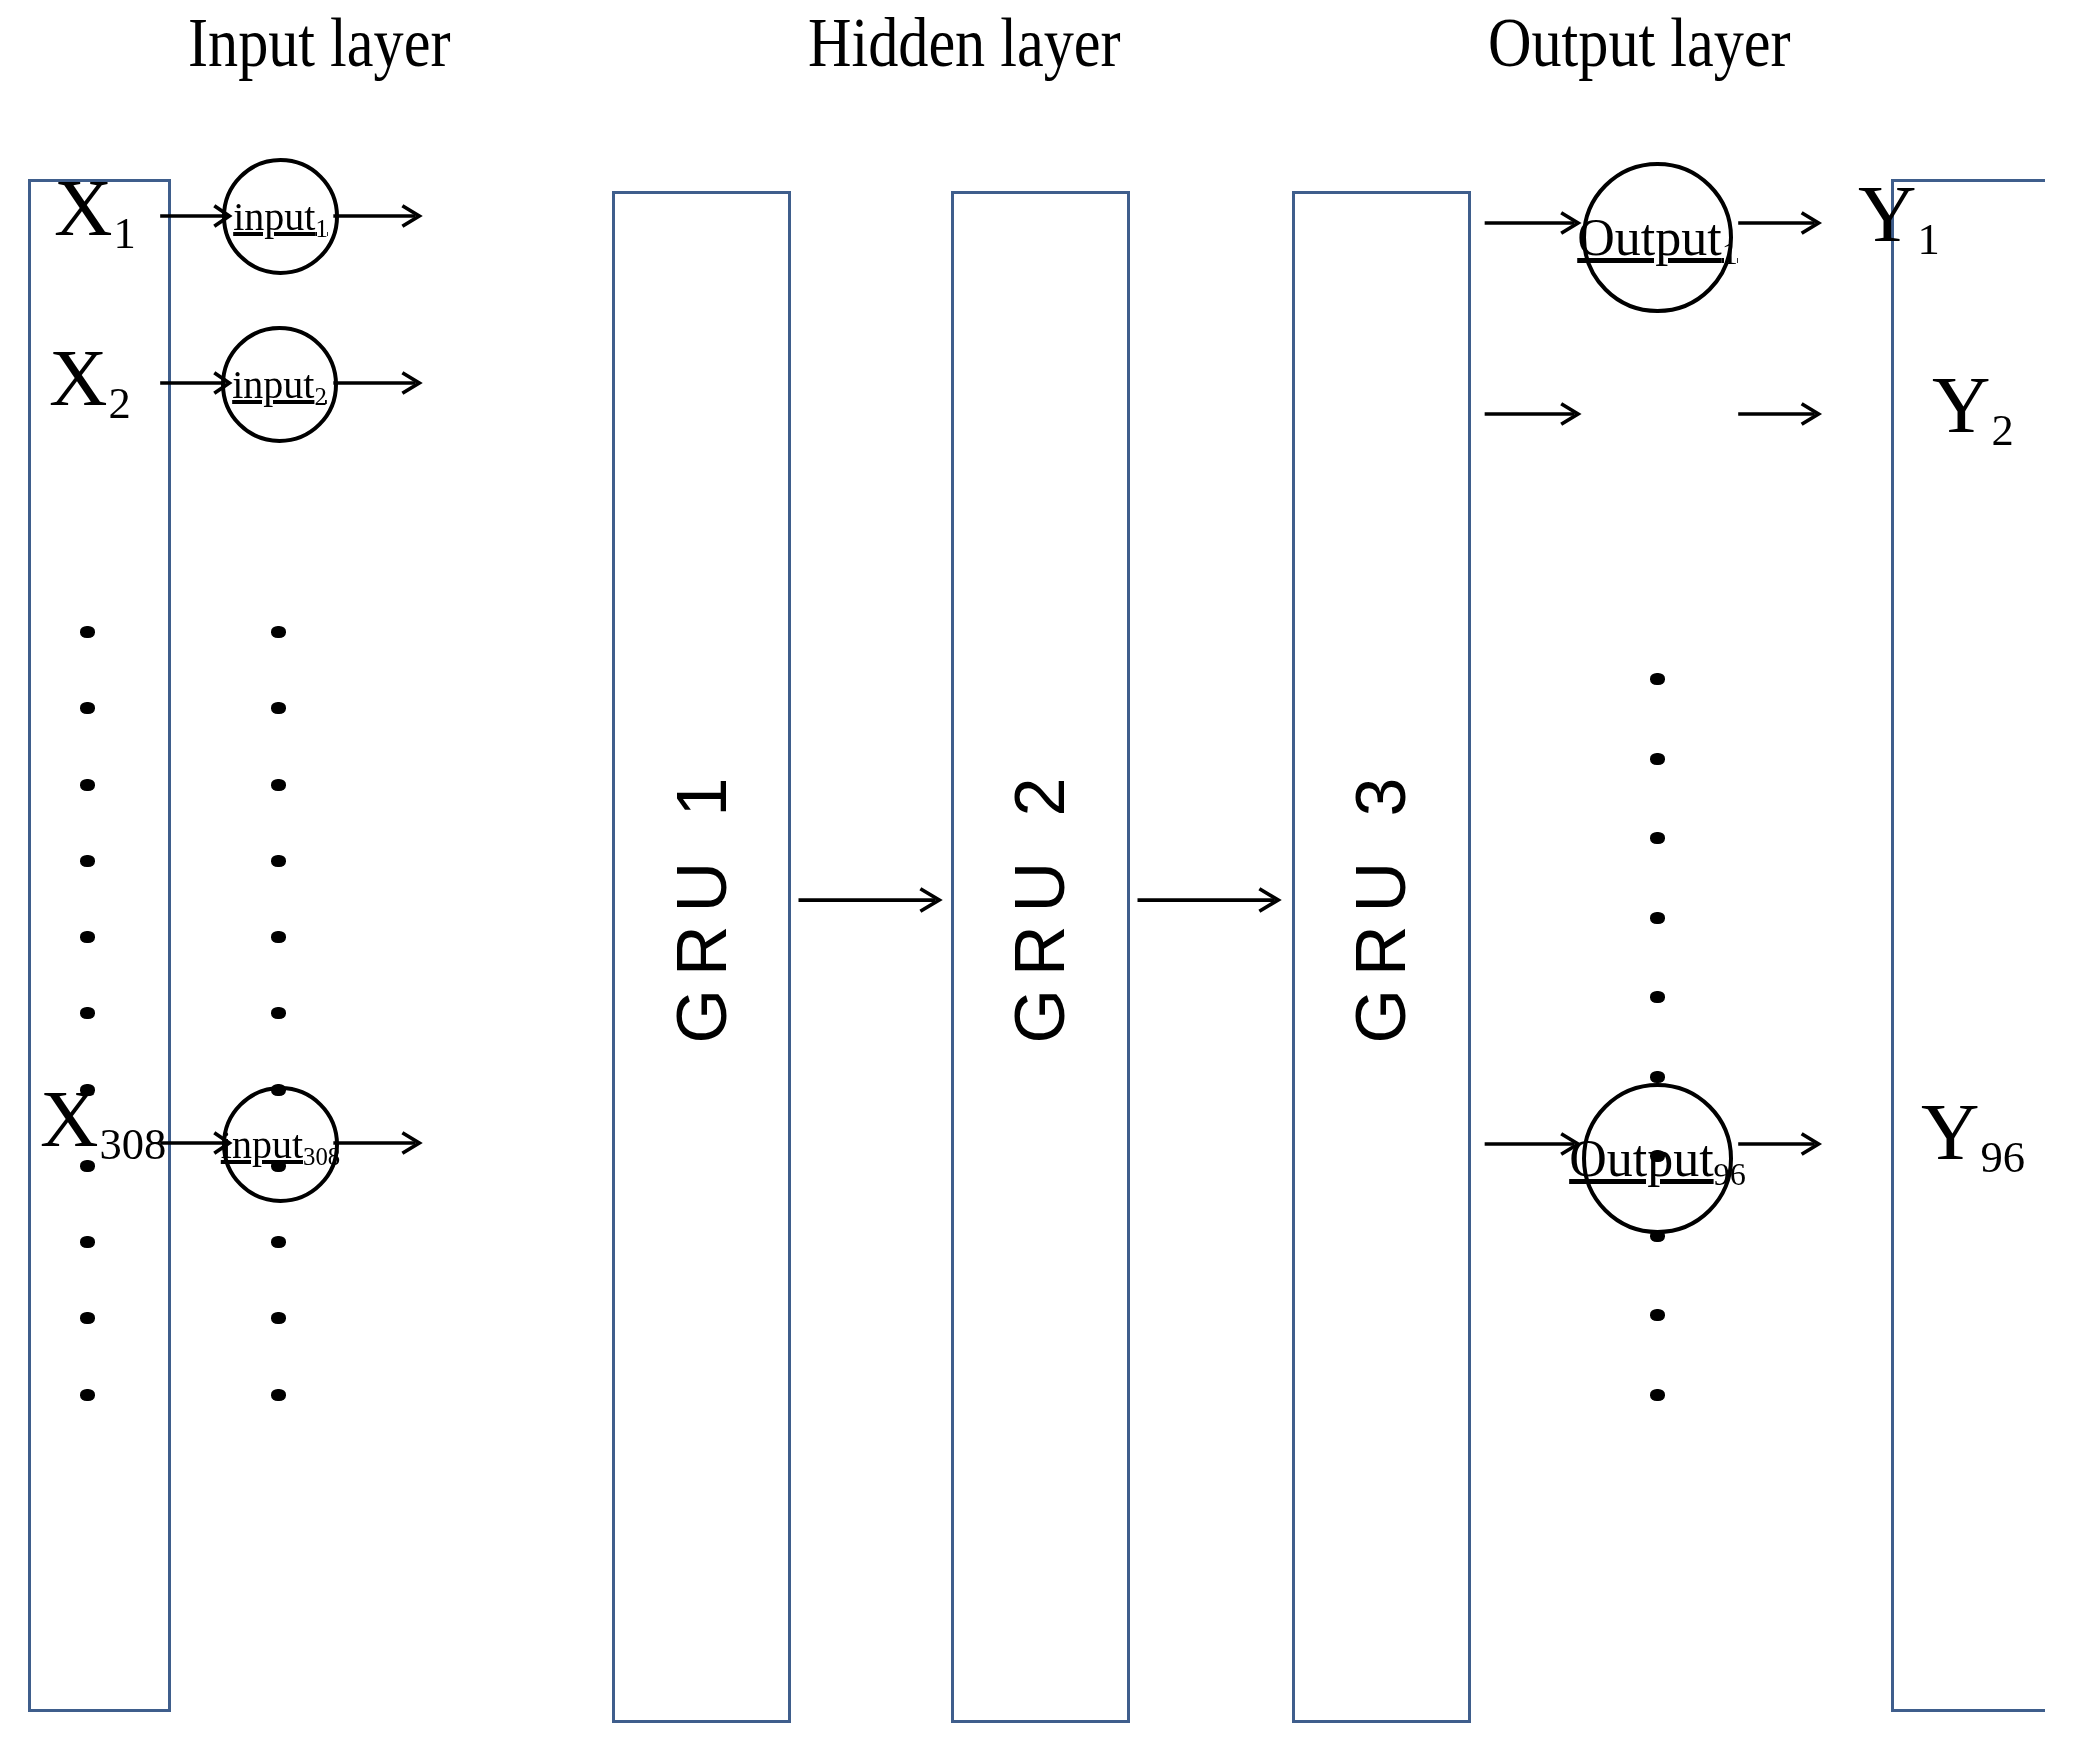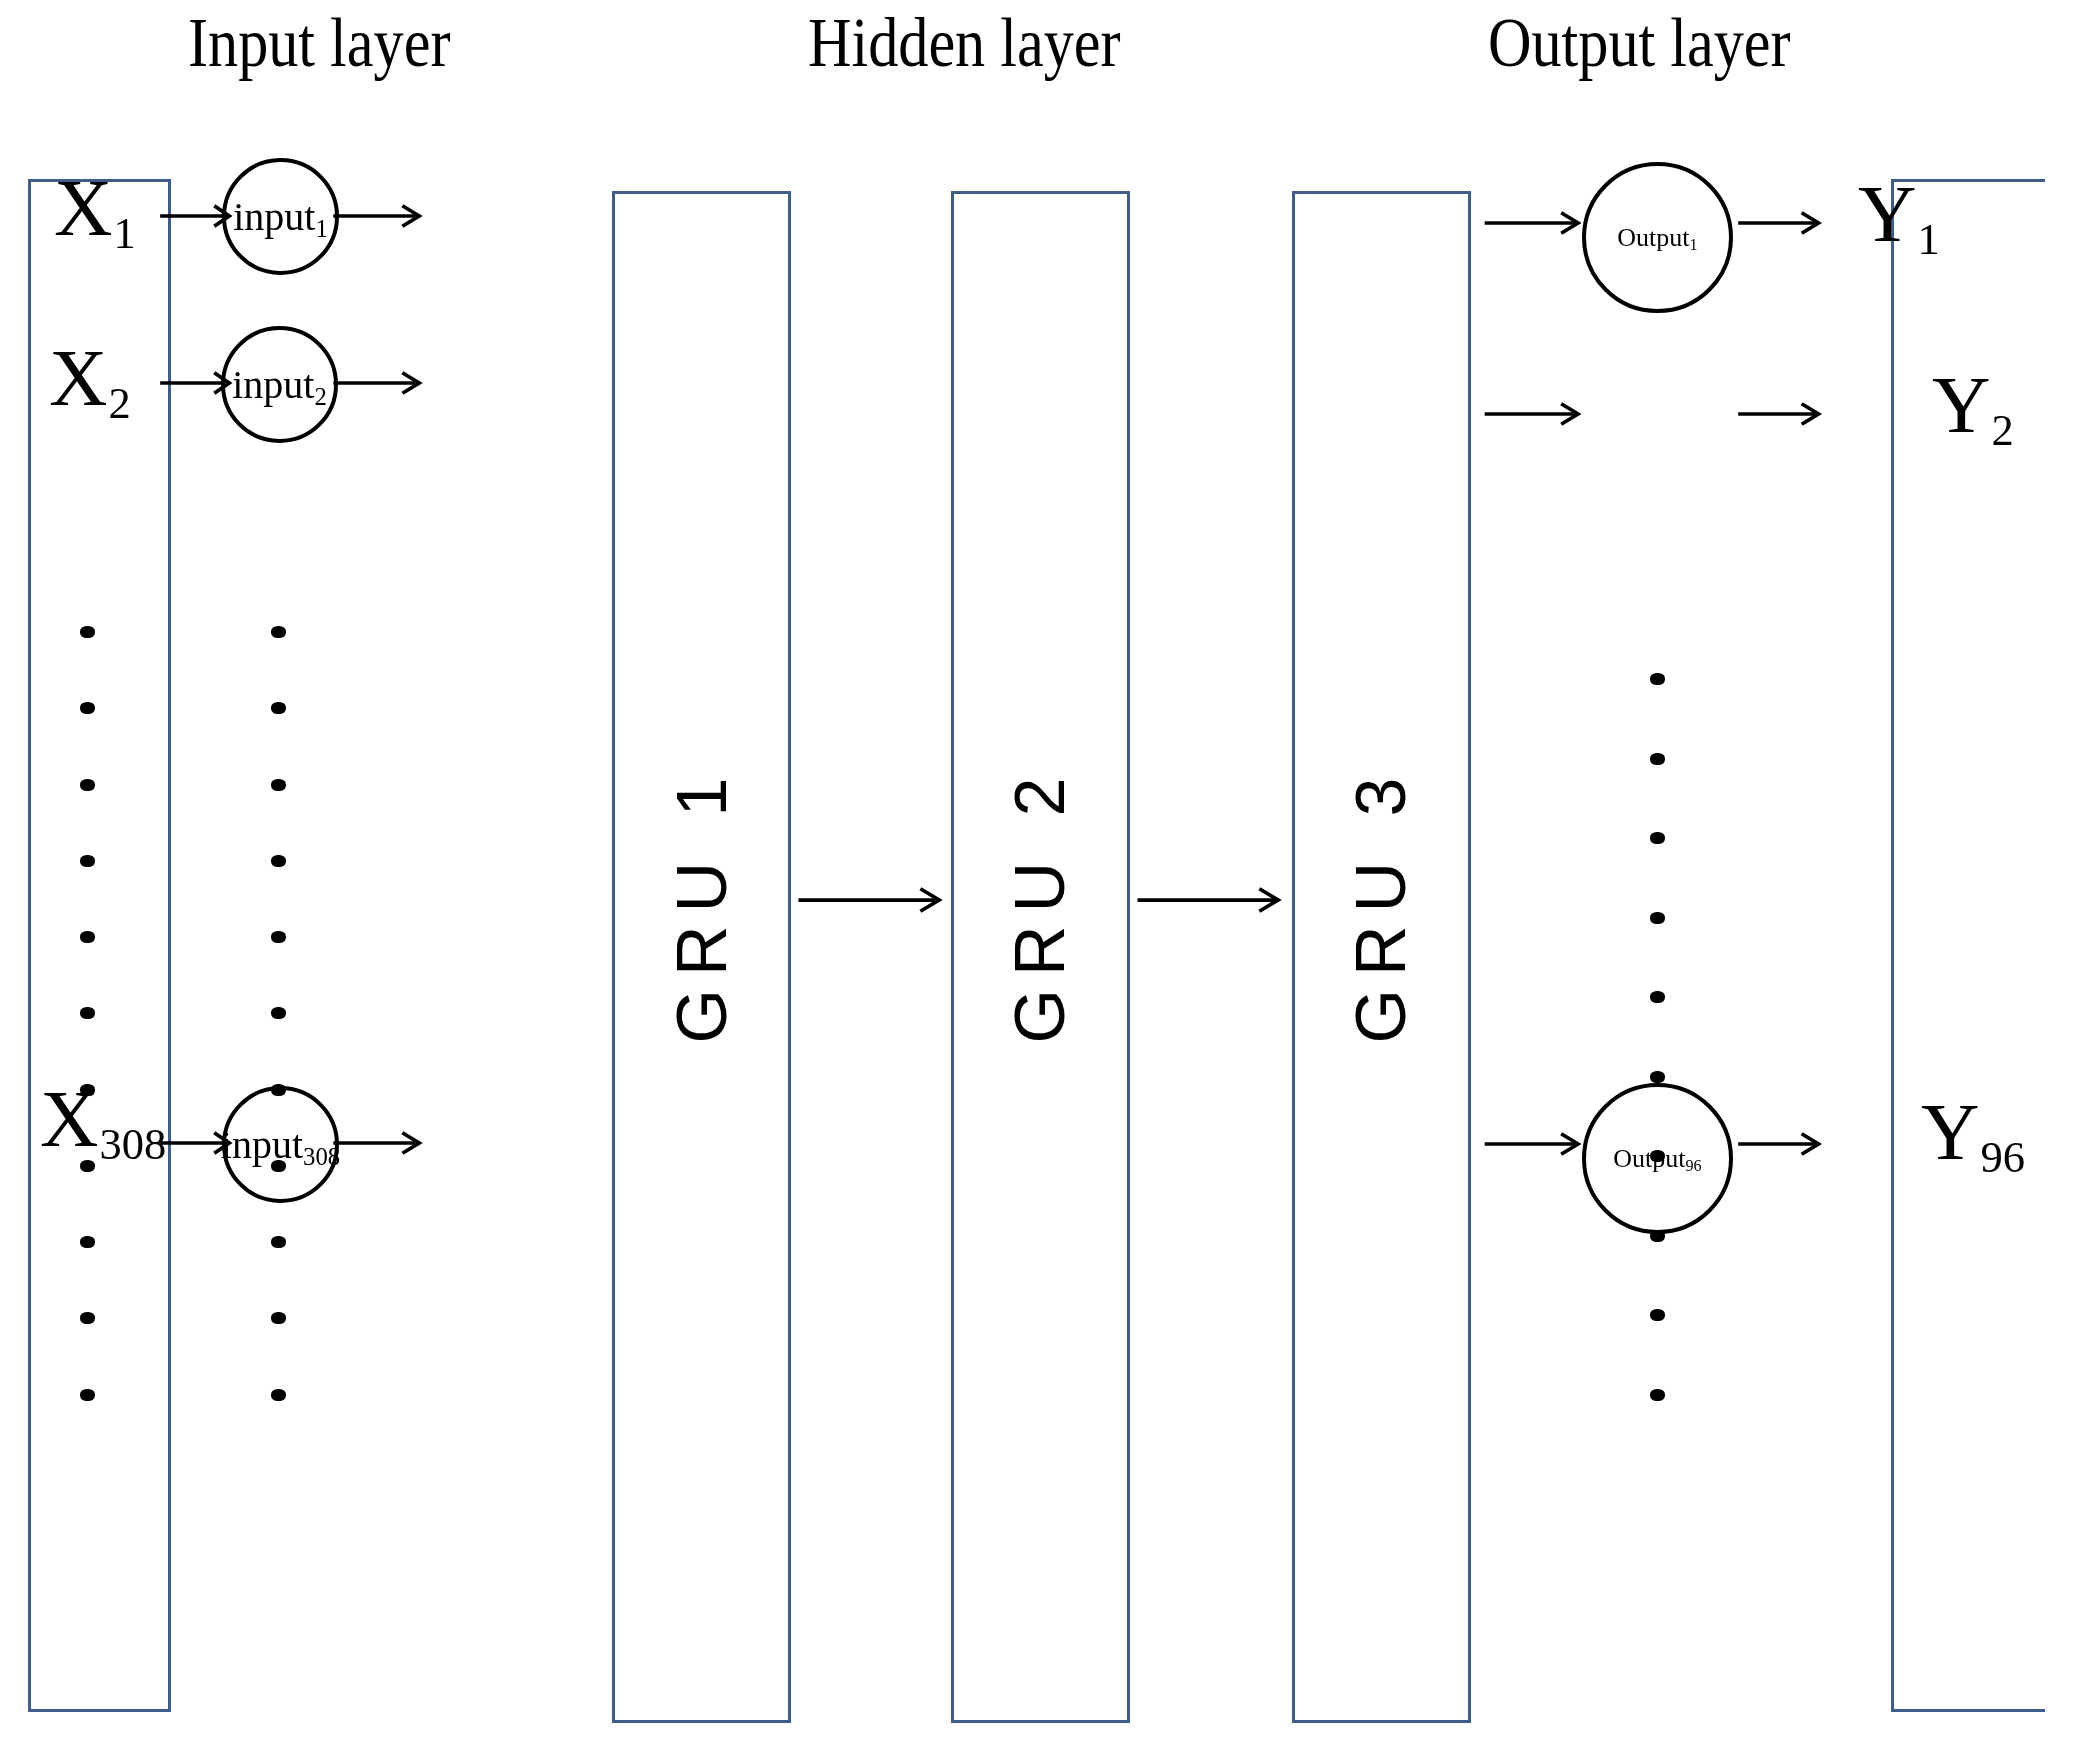--- a/index.html
+++ b/index.html
@@ -53,29 +53,30 @@
     box-sizing:border-box;
     display:flex;
     align-items:center;
     justify-content:center;
   }
   .neuron-label{
     font-family:"Liberation Serif", serif;
     color:#000000;
     white-space:nowrap;
     line-height:1;
+    text-decoration:underline;
   }
   .neuron-label sub{
     font-size:0.62em;
     vertical-align:baseline;
     position:relative;
     top:0.30em;
   }
   .n-in{ font-size:40px; }
-  .n-out{ font-size:26px;text-align:center; }
+  .n-out{ font-size:52px;text-align:center; }
   
   .arrow{ position:absolute; }
   .arrow svg{ display:block; overflow:visible; }
   
   .dotcol{ position:absolute; }
   .dot{
     position:absolute;
     width:15px;height:12.2px;
     background:#000000;
     border-radius:45%;

